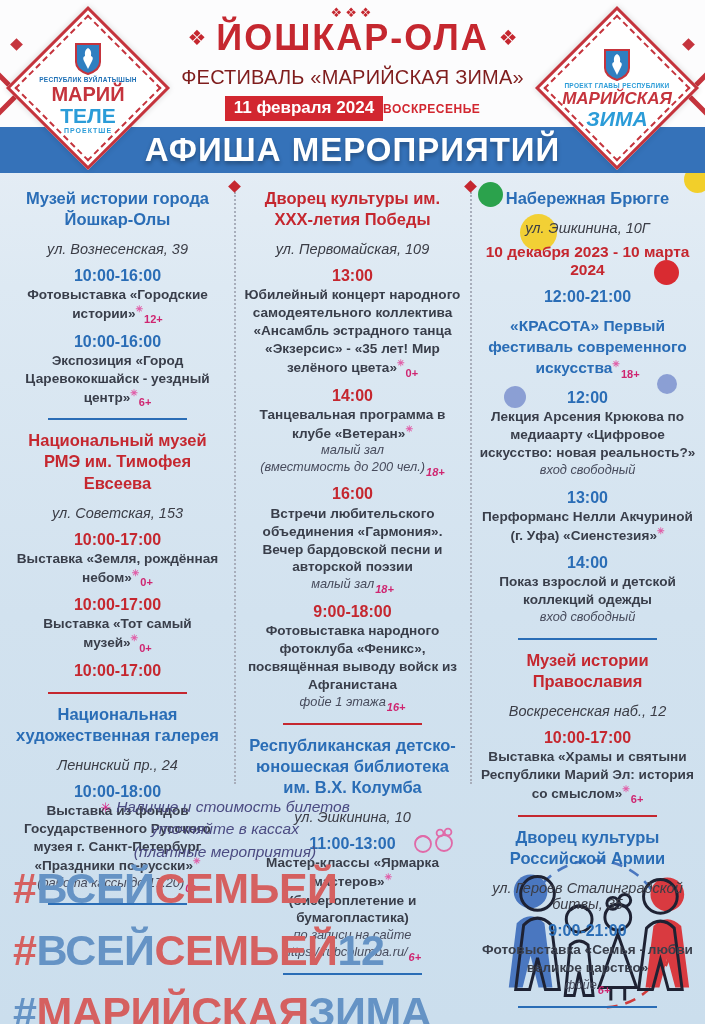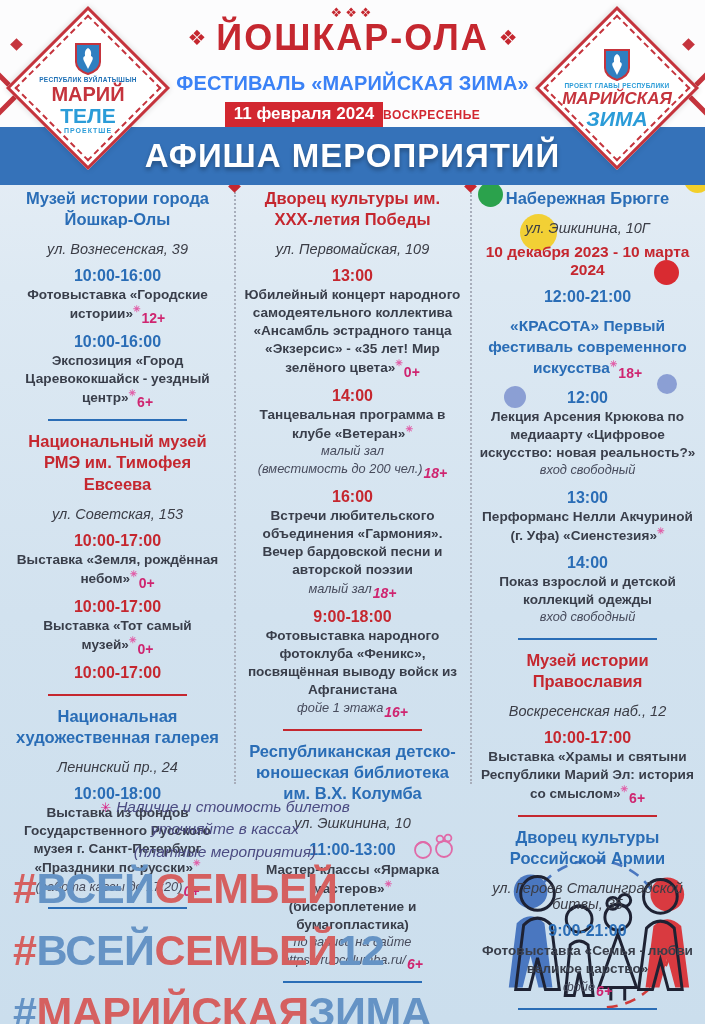--- a/index.html
+++ b/index.html
@@ -8,25 +8,25 @@
     background:linear-gradient(180deg,#eef2f7 0%,#dde9f3 28%,#d2e2ef 60%,#cbdeed 100%); }
 
   
   .header { position:absolute; top:0; left:0; right:0; height:127px; background:#fcfcfd; }
   .top-orn { position:absolute; top:5px; left:50%; transform:translateX(-50%);
     color:#c5272f; font-size:13px; letter-spacing:3px; }
   .hdr-center { position:absolute; left:168px; right:168px; top:20px; text-align:center; z-index:3; }
   .city-row { display:flex; align-items:center; justify-content:center; gap:10px; }
   .orn { color:#c5272f; font-size:21px; }
   .city-title { color:#c5272f; font-size:36px; font-weight:800; letter-spacing:2px; line-height:1; }
-  .festival-subtitle { color:#3b82f6; font-size:20px; font-weight:700; margin-top:16px; letter-spacing:.2px; }
+  .festival-subtitle { color:#7f1d1d; font-size:20px; font-weight:400; margin-top:10px; letter-spacing:.2px; }
   .date-row { margin-top:7px; display:flex; align-items:center; justify-content:center; }
   .date-badge { background:#d22730; color:#fff; font-weight:800; font-size:17px; padding:2px 9px 3px; }
   .weekday { color:#d22730; font-weight:800; font-size:12px; letter-spacing:.5px; }
-  .banner { position:absolute; top:127px; left:0; right:0; height:58px; background:#3572b9;
+  .banner { position:absolute; top:127px; left:0; right:0; height:46px; background:#3572b9;
     display:flex; align-items:center; justify-content:center; z-index:2; }
   .banner span { color:#fff; font-size:33px; font-weight:800; letter-spacing:1px;
     text-shadow:0 3px 4px rgba(0,0,0,.3); }
 
   
   .edge-orn { position:absolute; width:36px; height:36px; transform:rotate(45deg);
     border:5px solid #c5343d; background:#fff; top:76px; z-index:1; }
   .edge-orn.l { left:-22px; } .edge-orn.r { right:-22px; }
   .mini-d { position:absolute; width:9px; height:9px; background:#c5343d; transform:rotate(45deg); top:40px; }
   .mini-d.l { left:12px; } .mini-d.r { right:12px; }
@@ -57,21 +57,21 @@
   .sec { text-align:center; position:relative; z-index:2; }
   .sec .title { font-size:16.5px; font-weight:800; line-height:1.28; margin-top:10px; }
   .sec.blue .title, .sec.blue .time, .sec.blue .big-time, .sec.blue .fest-title { color:#2a6db6; }
   .sec.red .title, .sec.red .time { color:#c5272f; }
   .addr { font-size:14.5px; font-style:italic; color:#3b3d46; margin-top:11px; }
   .event { margin-top:9px; }
   .time { font-size:16px; font-weight:800; line-height:1.2; }
   .etext { font-size:13.6px; font-weight:700; color:#393e4a; line-height:1.32; margin-top:1px; }
   .enote { font-size:12.8px; font-style:italic; color:#474b5c; line-height:1.3; }
   .star { color:#e05fa8; font-size:9px; vertical-align:super; }
-  .age { color:#cf2570; font-size:14px; font-weight:800; position:relative; top:5px; margin-left:1px; }
+  .age { color:#cf2570; font-size:11px; font-weight:800; position:relative; top:5px; margin-left:1px; }
   .sep { width:64%; height:2px; margin:12px auto 2px; }
   .sec.blue .sep { background:#2a6db6; } .sec.red .sep { background:#c5272f; }
   .date-range { color:#c5272f; font-size:15.5px; font-weight:800; margin-top:7px; }
   .big-time { font-size:16px; font-weight:800; margin-top:9px; }
   .fest-title { font-size:15.5px; font-weight:800; line-height:1.35; margin-top:10px; }
 
   
   .dot { position:absolute; border-radius:50%; z-index:0; }
   .dot.green { width:25px; height:25px; background:#2ba24c; left:8px; top:4px; }
   .dot.yellow-tr { width:27px; height:27px; background:#f2cf2a; right:-6px; top:-12px; }

